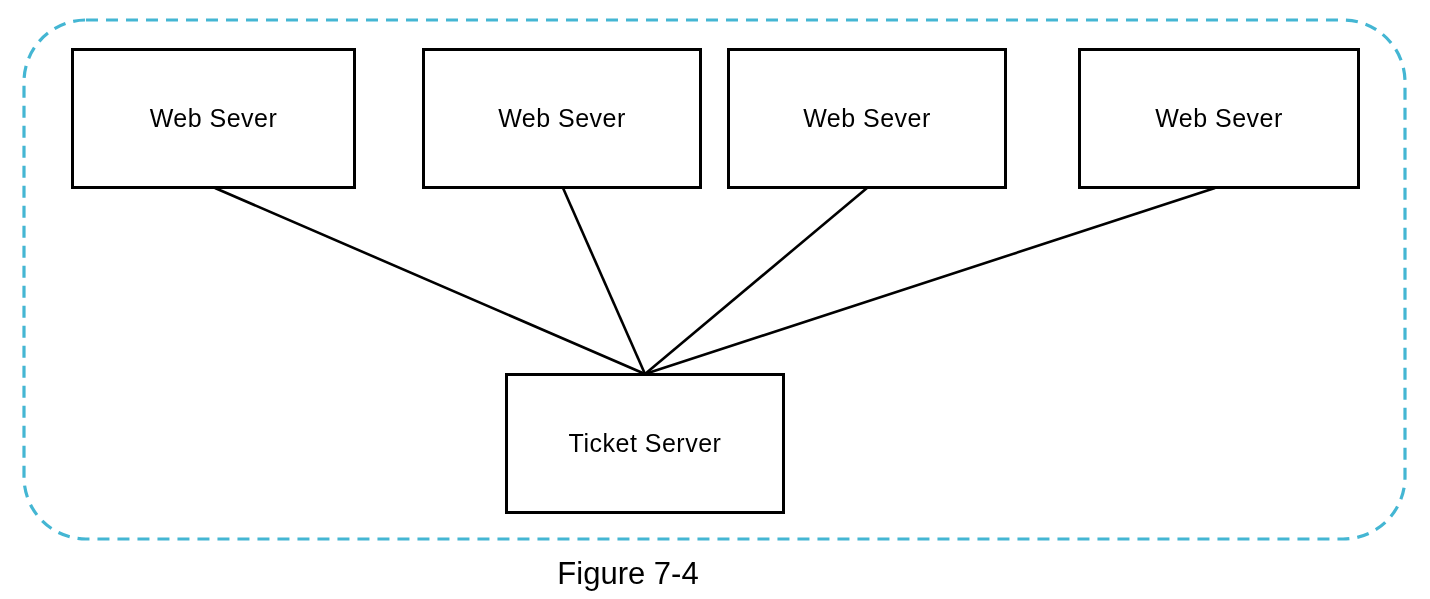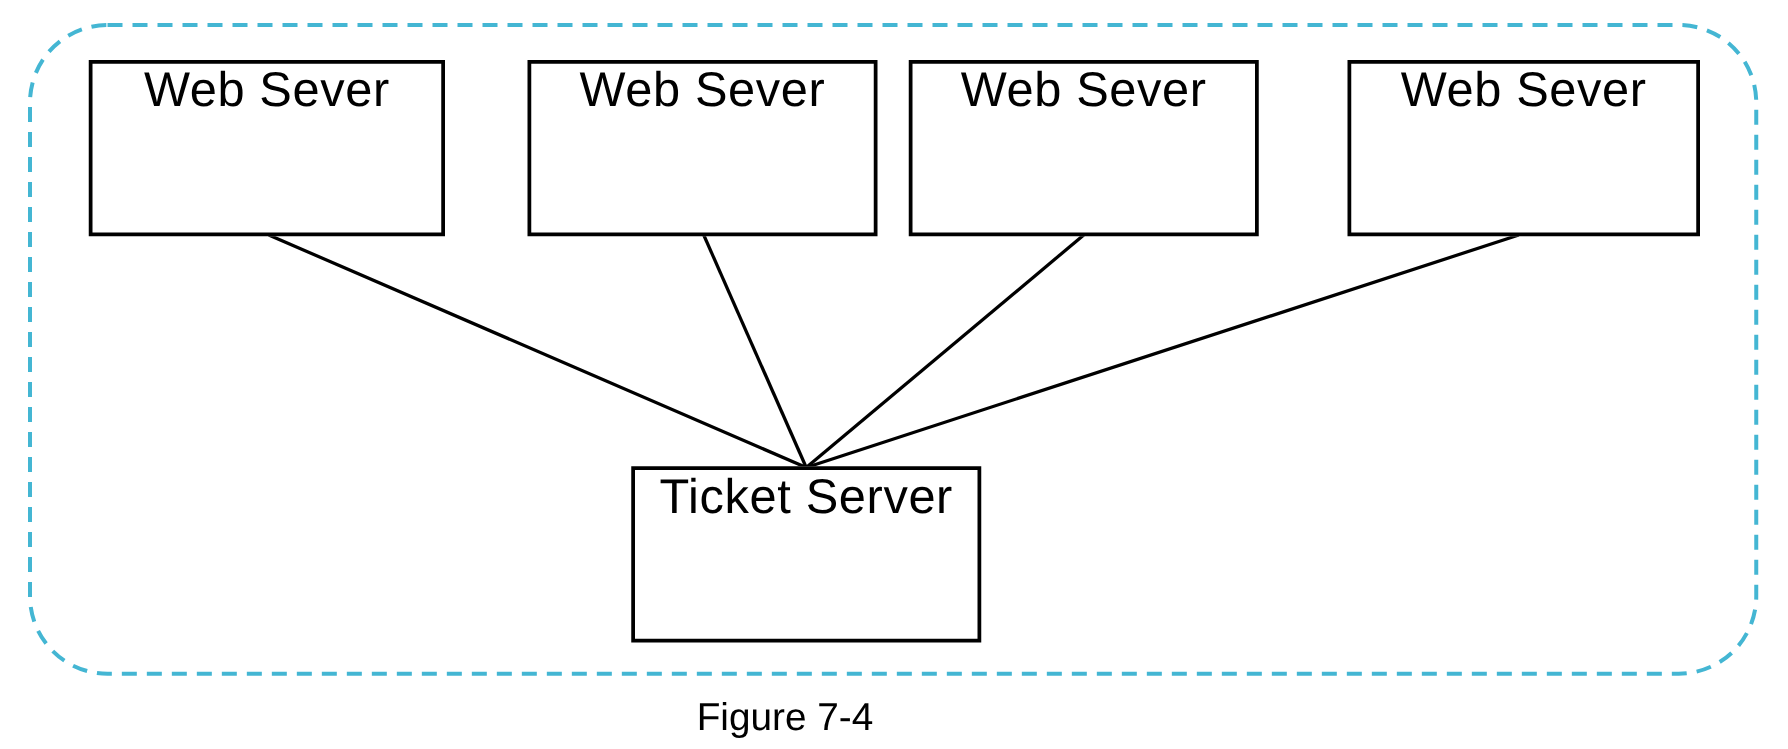--- a/index.html
+++ b/index.html
@@ -21,22 +21,23 @@
     top: 0;
     width: 1430px;
     height: 599px;
   }
   .node {
     position: absolute;
     box-sizing: border-box;
     border: 3px solid #000000;
     background: #ffffff;
     display: flex;
+    align-items: center;
     justify-content: center;
-    font-size: 39px;
+    font-size: 25px;
     color: #000000;
     letter-spacing: 0.5px;
   }
   .node-web-1 { left: 71px;   top: 48px;  width: 285px; height: 141px; }
   .node-web-2 { left: 422px;  top: 48px;  width: 280px; height: 141px; }
   .node-web-3 { left: 727px;  top: 48px;  width: 280px; height: 141px; }
   .node-web-4 { left: 1078px; top: 48px;  width: 282px; height: 141px; }
   .node-ticket { left: 505px; top: 373px; width: 280px; height: 141px; }
   .caption {
     position: absolute;

